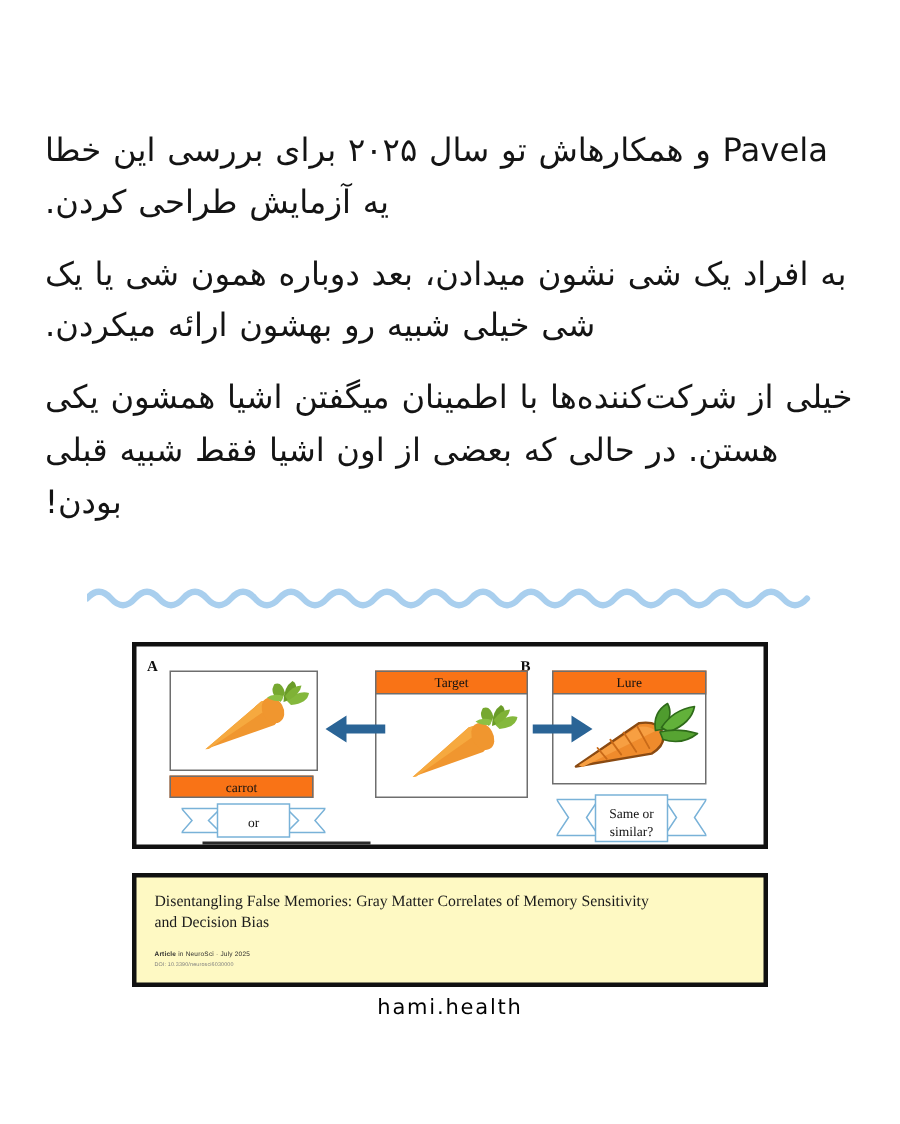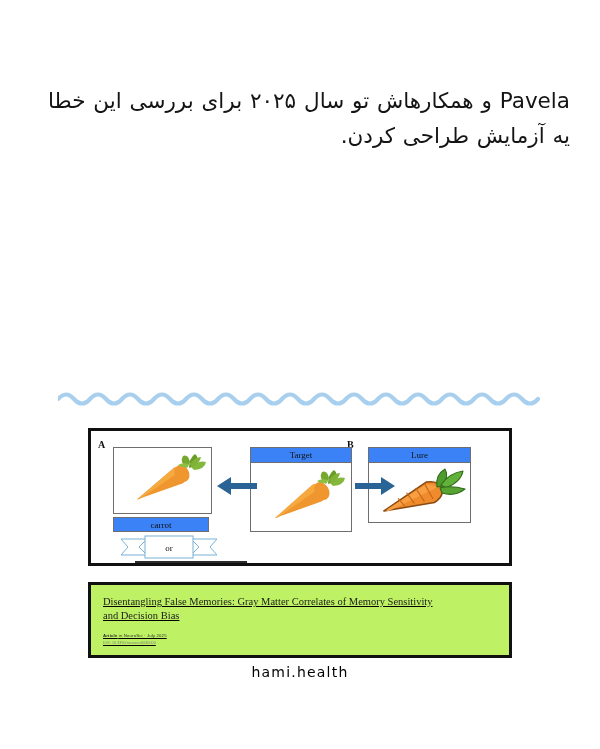--- a/index.html
+++ b/index.html
@@ -15,21 +15,21 @@
     position: relative;
   }
 
   
   .caption-block {
     position: absolute;
     left: 30px;
     right: 30px;
     top: 84px;
     direction: rtl;
-    text-align: right;
+    text-align: left;
   }
   .caption-para {
     font-family: "DejaVu Sans", "Liberation Sans", sans-serif;
     font-size: 21.5px;
     line-height: 1.62;
     color: #141414;
     margin: 0 0 13px 0;
     letter-spacing: 0;
     word-spacing: 1px;
   }
@@ -76,21 +76,21 @@
   .imgbox {
     position: absolute;
     border: 1px solid #6e6e6e;
     background: #ffffff;
     box-sizing: border-box;
     overflow: hidden;
   }
   .boxlabel {
     position: absolute;
     border: 1px solid #6e6e6e;
-    background: #3b82f6;
+    background: #f97316;
     box-sizing: border-box;
     font-family: "Liberation Serif", "DejaVu Serif", serif;
     font-size: 9px;
     color: #111111;
     display: flex;
     align-items: center;
     justify-content: center;
     text-align: right;
   }
 
@@ -146,24 +146,23 @@
   }
 
   
   .paper-card {
     position: absolute;
     left: 88px;
     top: 582px;
     width: 424px;
     height: 76px;
     border: 3px solid #111111;
-    background: #bef264;
+    background: #fef9c3;
     box-sizing: border-box;
     padding: 10px 20px 0 12px;
-    text-decoration: underline;
   }
   .paper-title {
     font-family: "Liberation Serif", "DejaVu Serif", serif;
     font-size: 10.5px;
     line-height: 1.38;
     color: #1b1b1b;
     margin: 0 0 9px 0;
     max-width: 330px;
   }
   .paper-meta {
@@ -193,20 +192,22 @@
     font-size: 14px;
     color: #000000;
     letter-spacing: 1.2px;
   }
 </style>
 </head>
 <body>
 
 <div class="caption-block">
   <p class="caption-para">Pavela و همکارهاش تو سال ۲۰۲۵ برای بررسی این خطا یه آزمایش طراحی کردن.</p>
+  <p class="caption-para">به افراد یک شی نشون میدادن، بعد دوباره همون شی یا یک شی خیلی شبیه رو بهشون ارائه میکردن.</p>
+  <p class="caption-para">خیلی از شرکت‌کننده‌ها با اطمینان میگفتن اشیا همشون یکی هستن. در حالی که بعضی از اون اشیا فقط شبیه قبلی بودن!</p>
 </div>
 
 <div class="wave-divider">
   <svg viewBox="0 0 486 18" preserveAspectRatio="none" aria-hidden="true">
     <path d="M0,11 Q8,2 16,11 T32,11 T48,11 T64,11 T80,11 T96,11 T112,11 T128,11 T144,11 T160,11 T176,11 T192,11 T208,11 T224,11 T240,11 T256,11 T272,11 T288,11 T304,11 T320,11 T336,11 T352,11 T368,11 T384,11 T400,11 T416,11 T432,11 T448,11 T464,11 T480,11" fill="none" stroke="#a9cfee" stroke-width="4.2" stroke-linecap="round"></path>
   </svg>
 </div>
 
 <div class="figure-card">
   <div class="figure-inner">
@@ -282,20 +283,29 @@
 
     <div class="ribbon ribbon-a">
       <svg viewBox="0 0 96 26" width="96" height="26" aria-hidden="true">
         <path d="M0,4 L26,4 L18,12 L26,20 L0,20 L7,12 Z" fill="#ffffff" stroke="#79b2d8" stroke-width="1"></path>
         <path d="M96,4 L70,4 L78,12 L70,20 L96,20 L89,12 Z" fill="#ffffff" stroke="#79b2d8" stroke-width="1"></path>
         <rect x="24" y="1" width="48" height="22" fill="#ffffff" stroke="#79b2d8" stroke-width="1"></rect>
       </svg>
       <div class="ribbon-text">or</div>
     </div>
 
+    <div class="ribbon ribbon-b">
+      <svg viewBox="0 0 100 34" width="100" height="34" aria-hidden="true">
+        <path d="M0,4 L28,4 L20,16 L28,28 L0,28 L8,16 Z" fill="#ffffff" stroke="#79b2d8" stroke-width="1"></path>
+        <path d="M100,4 L72,4 L80,16 L72,28 L100,28 L92,16 Z" fill="#ffffff" stroke="#79b2d8" stroke-width="1"></path>
+        <rect x="26" y="1" width="48" height="31" fill="#ffffff" stroke="#79b2d8" stroke-width="1"></rect>
+      </svg>
+      <div class="ribbon-text">Same or</div>
+      <div class="ribbon-text" style="top:20px;">similar?</div>
+    </div>
 
     <div class="crop-line"></div>
   </div>
 </div>
 
 <div class="paper-card">
   <div class="paper-title">Disentangling False Memories: Gray Matter Correlates of Memory Sensitivity and Decision Bias</div>
   <div class="paper-meta">
     <span class="kind">Article</span>
     <span>in  NeuroSci · July 2025</span>

